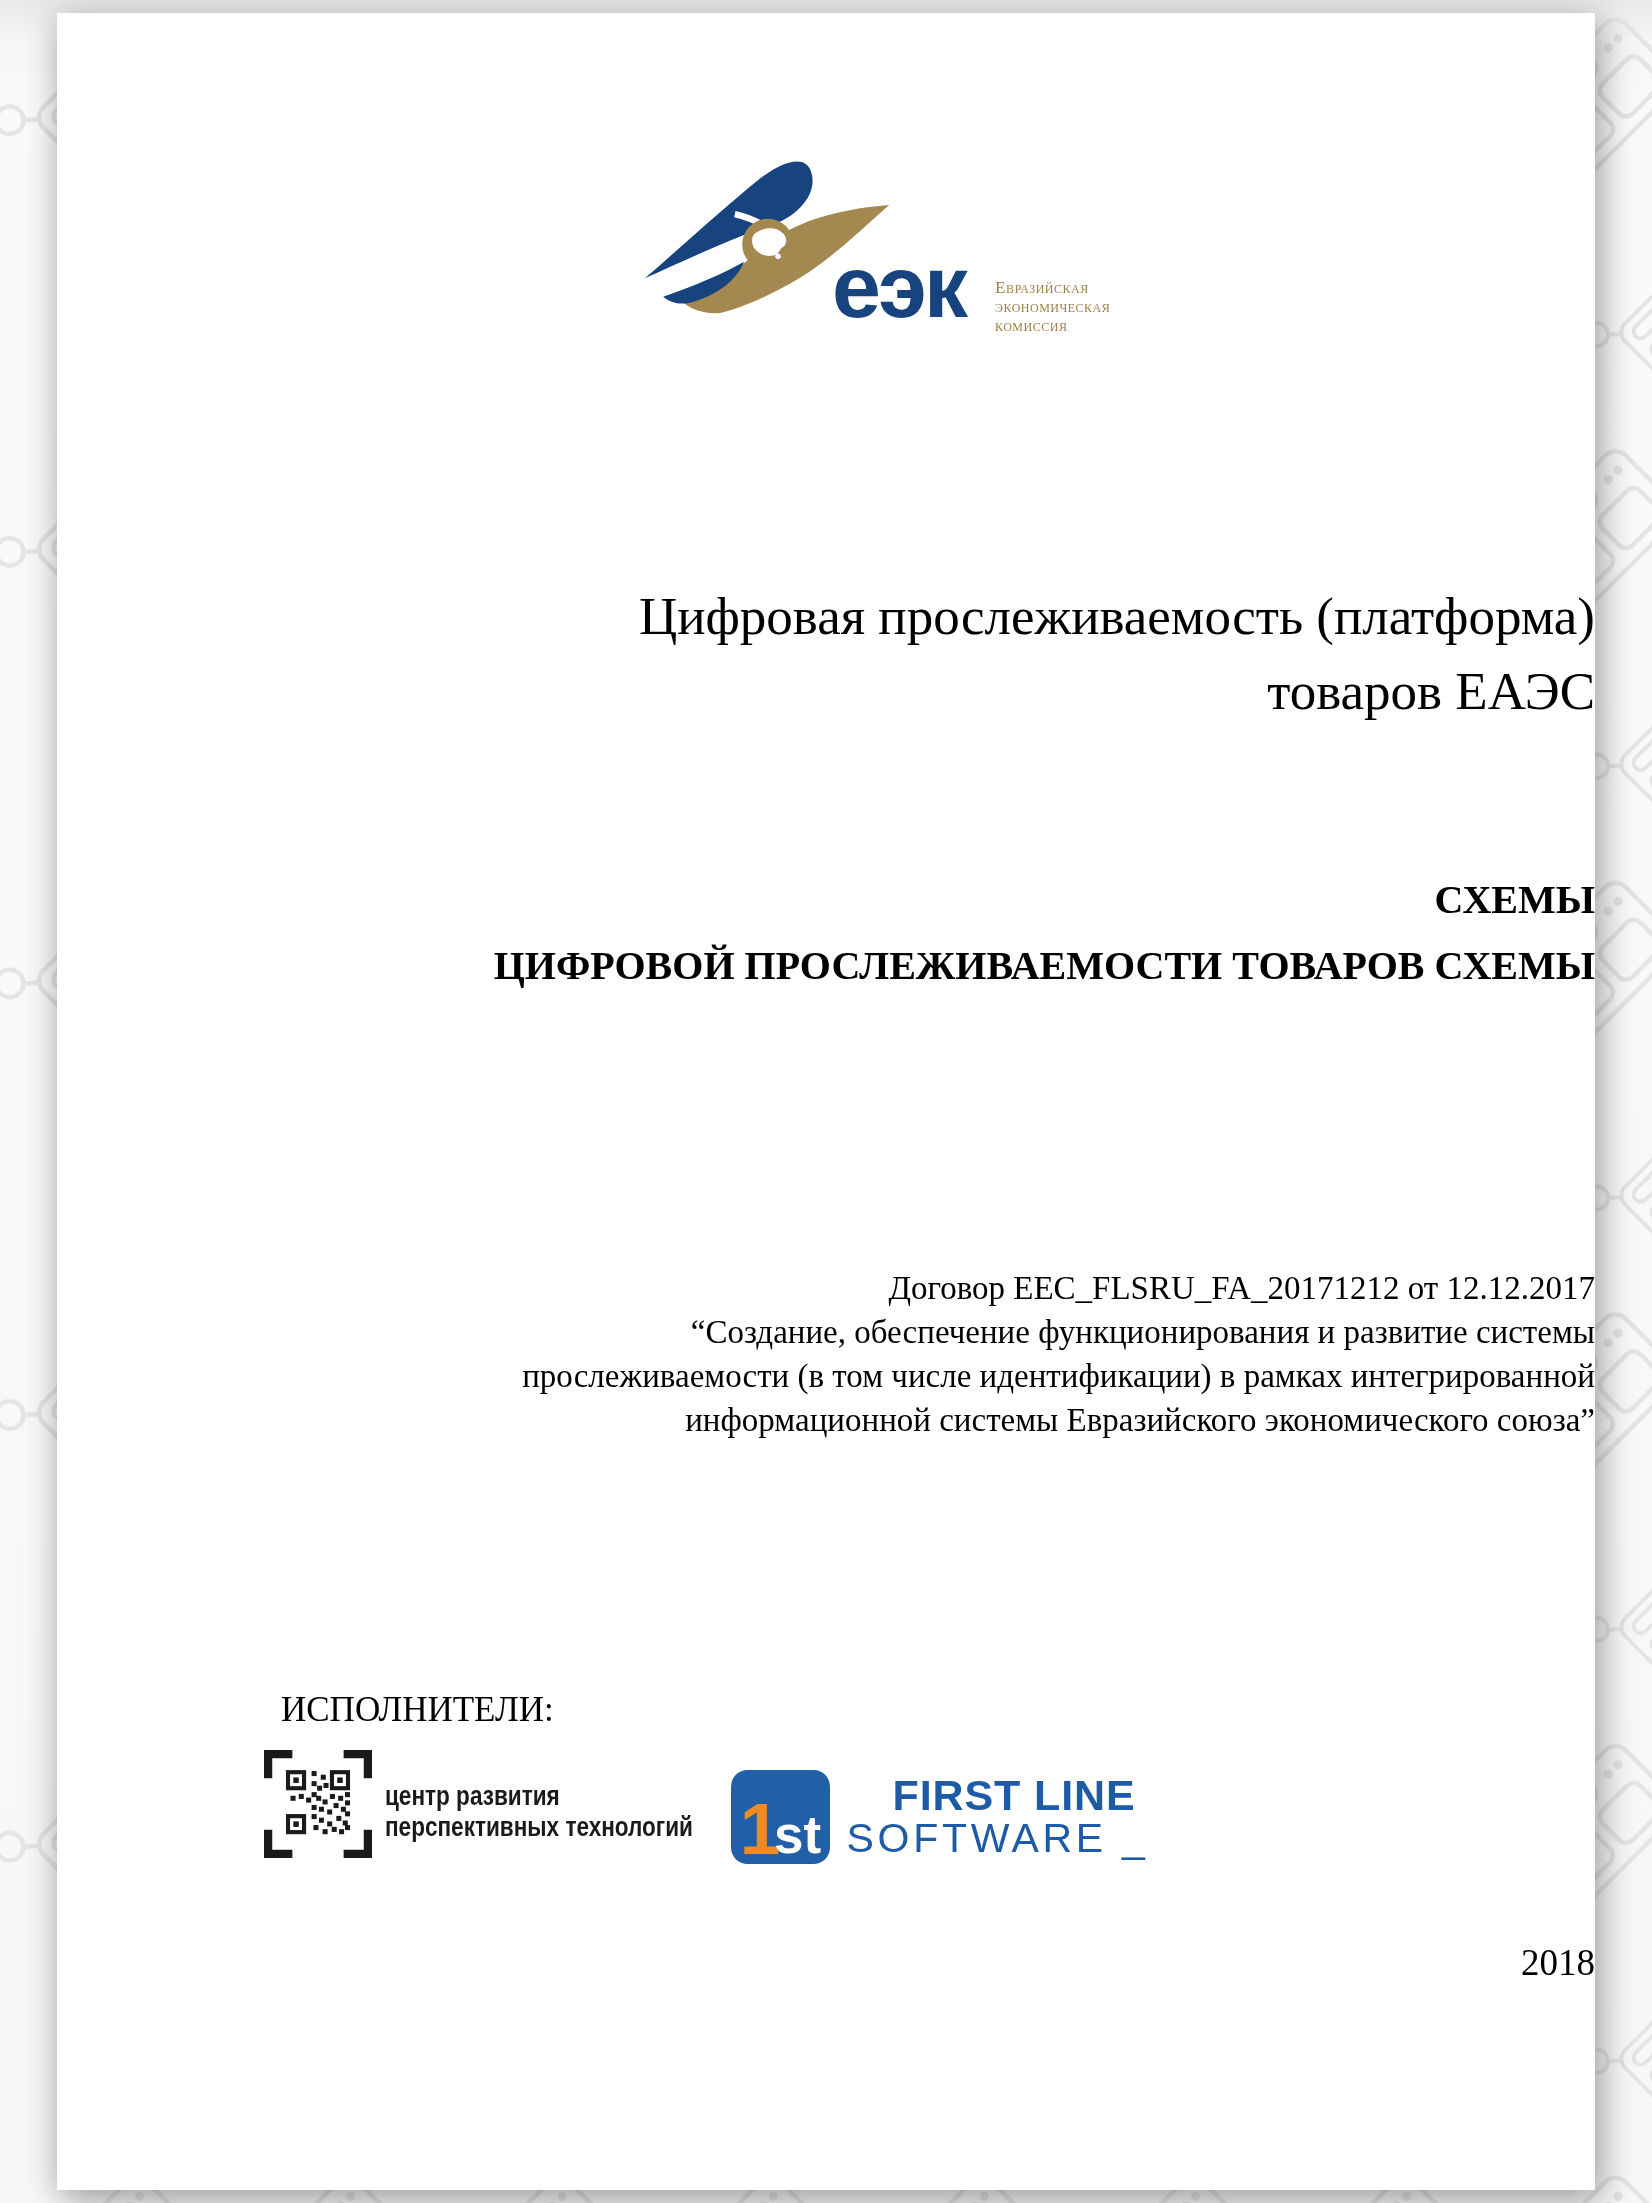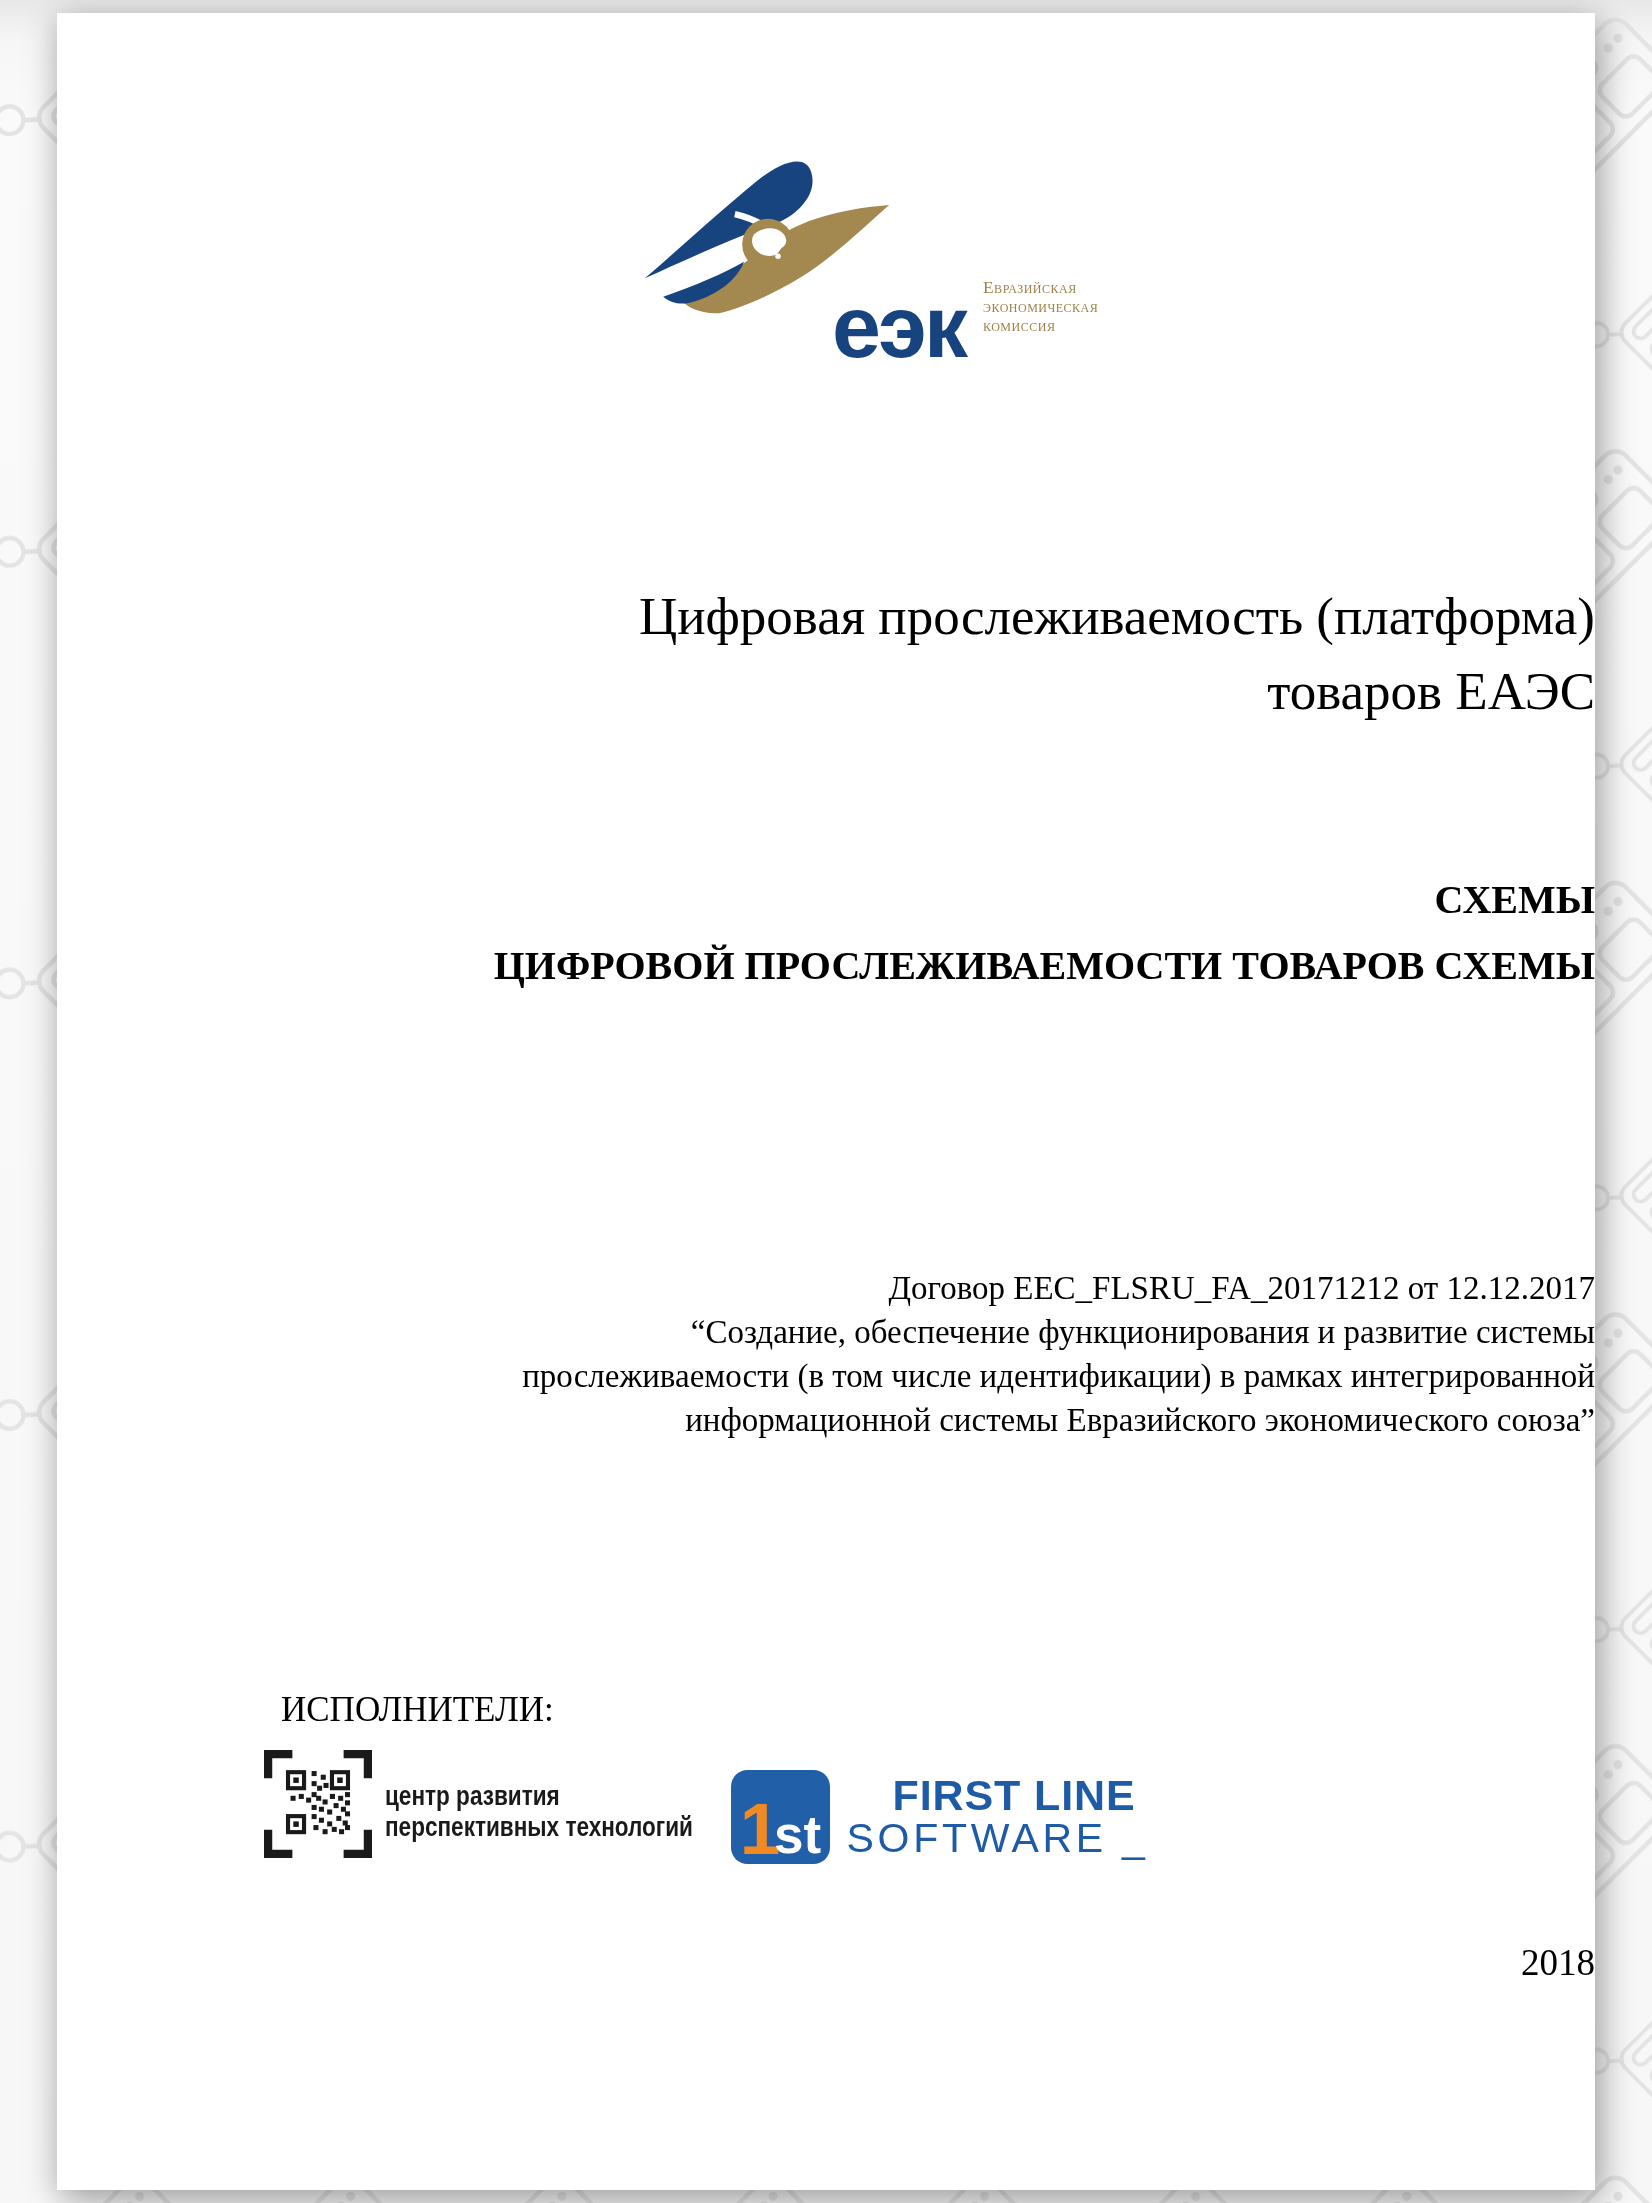--- a/index.html
+++ b/index.html
@@ -13,24 +13,24 @@
     position:absolute;left:57px;top:13px;width:1538px;height:2177px;background:#ffffff;
     box-shadow:0 5.5px 32px rgba(0,0,0,.28),13px 13px 31px rgba(0,0,0,.14);
   }
   .center-col{position:absolute;left:138px;right:0;text-align:right;}
 
   
   .eec-logo{position:absolute;left:586px;top:144px;width:533px;height:193px;}
   .eec-mark{position:absolute;left:0;top:0;}
   .eec-wordmark{
     position:absolute;left:189px;top:86px;font-family:"Liberation Sans",sans-serif;
-    font-weight:700;font-size:88px;line-height:1;letter-spacing:-2.8px;color:#17447e;margin-top:40px;
+    font-weight:700;font-size:88px;line-height:1;letter-spacing:-2.8px;color:#17447e;
   }
   .eec-org{
-    position:absolute;left:340px;top:121px;font-size:17.4px;line-height:19px;
+    position:absolute;left:352px;top:121px;font-size:17.4px;line-height:19px;
     color:#9d8149;font-variant:small-caps;letter-spacing:0.5px;white-space:nowrap;
   }
 
   
   .doc-title{top:566px;font-size:53px;line-height:75px;}
   .doc-subtitle{top:854px;font-weight:700;font-size:40px;line-height:66px;}
   .contract{top:1253px;font-size:33px;line-height:44px;}
   .executors-heading{position:absolute;left:224px;top:1676px;font-size:35px;line-height:1.2;}
   .doc-year{top:1928px;font-size:37px;line-height:44px;}
 

